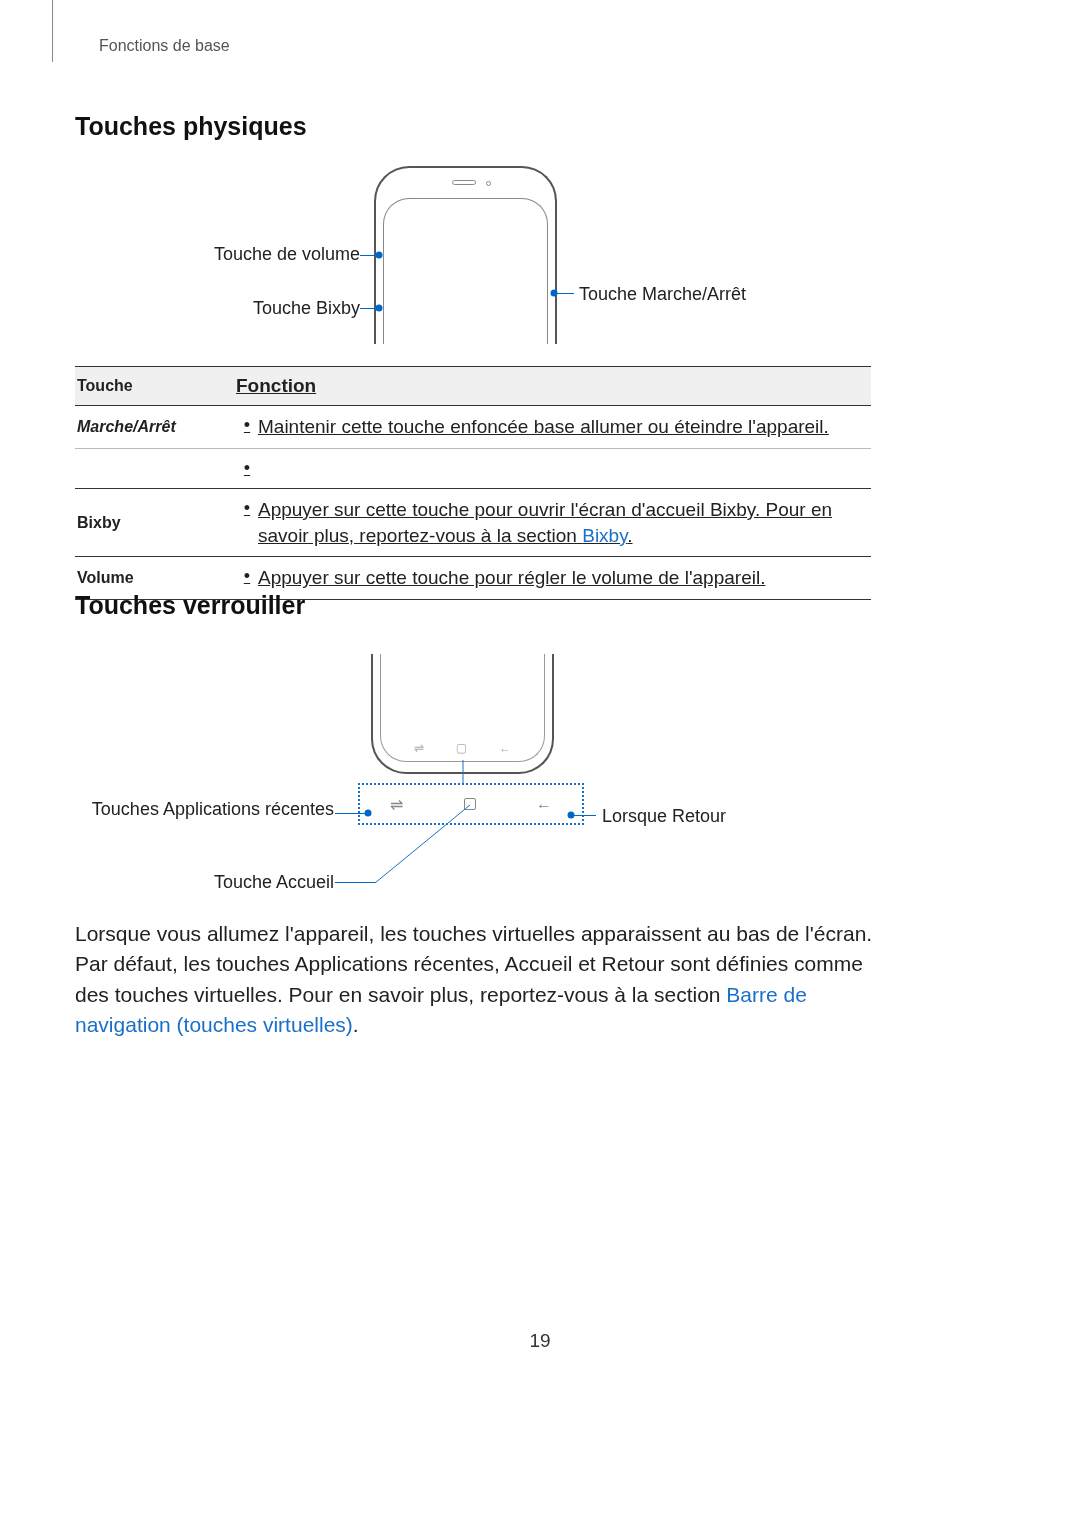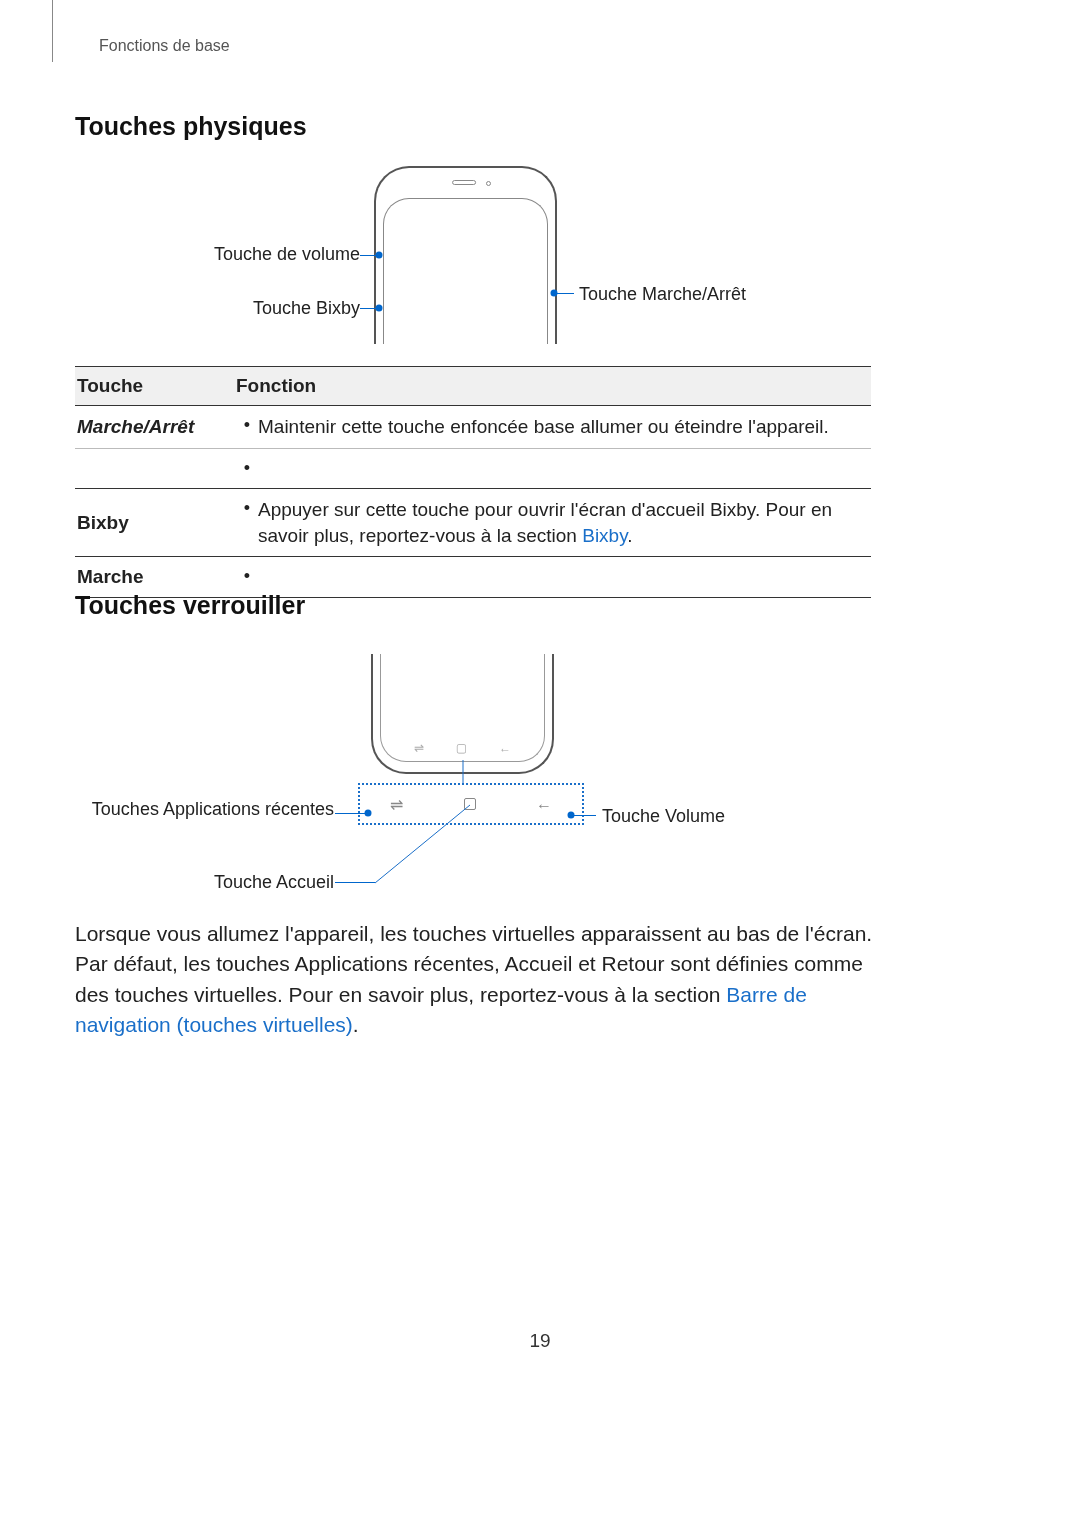--- a/index.html
+++ b/index.html
@@ -105,30 +105,31 @@
     top: 366px;
     width: 796px;
     border-top: 1px solid #333;
   }
   .row { display: flex; border-bottom: 1px solid #333; }
   .row.light { border-bottom: 1px solid #bbb; }
   .cell-l {
     width: 155px;
     padding: 8px 10px 8px 2px;
     font-weight: bold;
-    font-size: 19px;
+    font-size: 16px;
     display: flex;
     align-items: center;
   }
   .cell-r {
     flex: 1;
     padding: 8px 6px;
     font-size: 19px;
     display: flex;
     align-items: flex-start;
+    text-decoration: underline;
   }
   .head .cell-l, .head .cell-r {
     background: #f0f0f0;
     font-weight: bold;
   }
   .bullet {
     width: 22px;
     text-align: center;
     flex-shrink: 0;
     font-size: 18px;
@@ -249,23 +250,24 @@
       </div>
   </div>
   <div class="row">
     <div class="cell-l">Bixby</div>
     <div class="cell-r">
         <span class="bullet">•</span>
         <span class="func-text"><span>Appuyer sur cette touche pour ouvrir l'écran d'accueil Bixby. Pour en savoir plus, reportez-vous à la section </span><span class="link">Bixby</span><span>.</span></span>
       </div>
   </div>
   <div class="row">
-    <div class="cell-l">Marche</div>
+    <div class="cell-l">Volume</div>
     <div class="cell-r">
         <span class="bullet">•</span>
+        <span class="func-text">Appuyer sur cette touche pour régler le volume de l'appareil.</span>
       </div>
   </div>
 </div>
 
 <div class="section-title sect2">Touches verrouiller</div>
 
 <div class="diag2">
   <div class="phone-bot">
     <div class="phone-bot-inner">
       <div class="nav-icons-small">
@@ -278,21 +280,21 @@
   <div class="dashed-box">
     <div class="nav-icons-big">
       <span>⇌</span>
       <span class="ico-home"></span>
       <span>←</span>
     </div>
   </div>
   <div class="label-txt lbl-recent">Touches Applications récentes</div>
   <div class="leader leader-recent"></div>
   <div class="leader-dot dot-recent"></div>
-  <div class="label-txt lbl-back">Touche Volume</div>
+  <div class="label-txt lbl-back">Lorsque Retour</div>
   <div class="leader leader-back"></div>
   <div class="leader-dot dot-back"></div>
   <div class="label-txt lbl-home">Touche Accueil</div>
   <div class="leader leader-home-h"></div>
   <svg class="leader-home-d">
     <line x1="0" y1="88" x2="95" y2="10" stroke="#1a6fc9" stroke-width="1"></line>
   </svg>
   <svg style="position:absolute; left:455px; top:110px; width:20px; height:28px;">
     <line x1="8" y1="0" x2="8" y2="24" stroke="#1a6fc9" stroke-width="1"></line>
   </svg>

